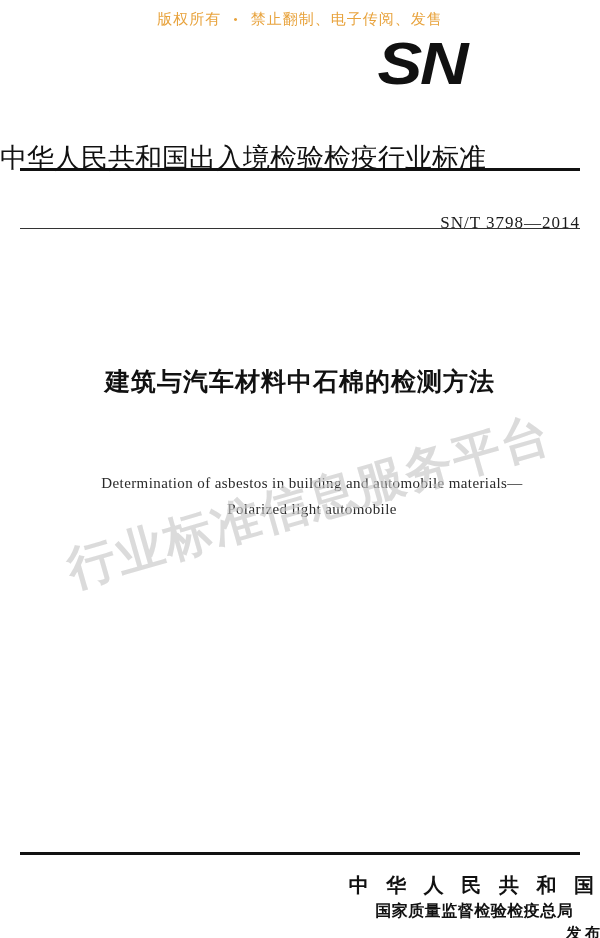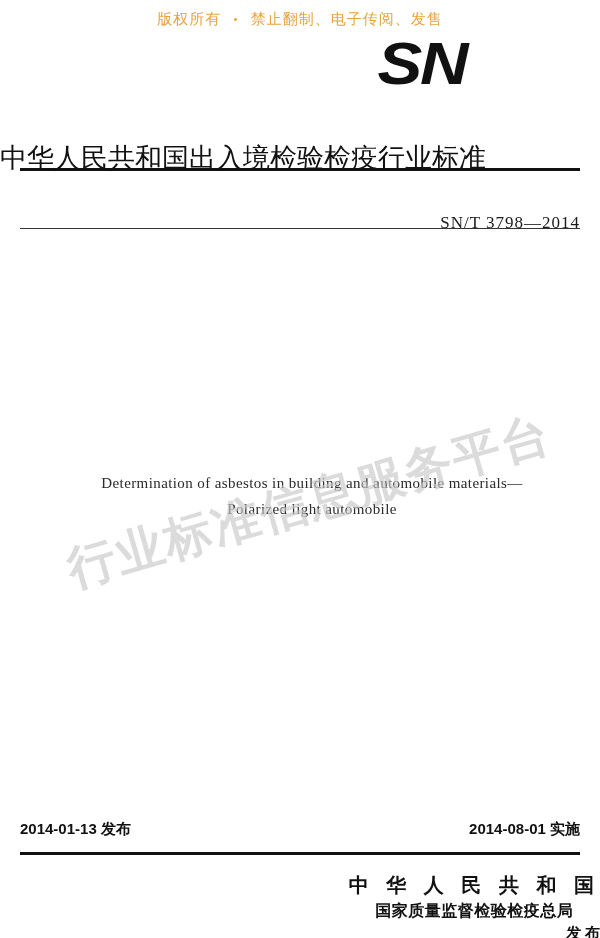--- a/index.html
+++ b/index.html
@@ -232,33 +232,30 @@
 
   <div class="org-title">中华人民共和国出入境检验检疫行业标准</div>
 
   <div class="rule-top"></div>
 
   <div class="std-number">SN/T 3798—2014</div>
 
   <div class="rule-second"></div>
 
   <div class="doc-title">
+    <span>建筑与汽车材料中石棉的检测方法</span>
   </div>
 
   <div class="doc-title-en">
     <span>Determination of asbestos in building and automobile materials—</span>
     <span class="line2">Polarized light automobile</span>
   </div>
 
   <div class="watermark">行业标准信息服务平台</div>
 
-  <div class="dates">
-    <span>2014-01-13 发布</span>
-    <span>2014-08-01 实施</span>
-  </div>
 
   <div class="rule-bottom"></div>
 
   <div class="issuer">
     <div class="issuer-names">
       <span class="issuer-line1">中 华 人 民 共 和 国</span>
       <span class="issuer-line2">国家质量监督检验检疫总局</span>
     </div>
     <div class="issuer-publish">发 布</div>
   </div>

